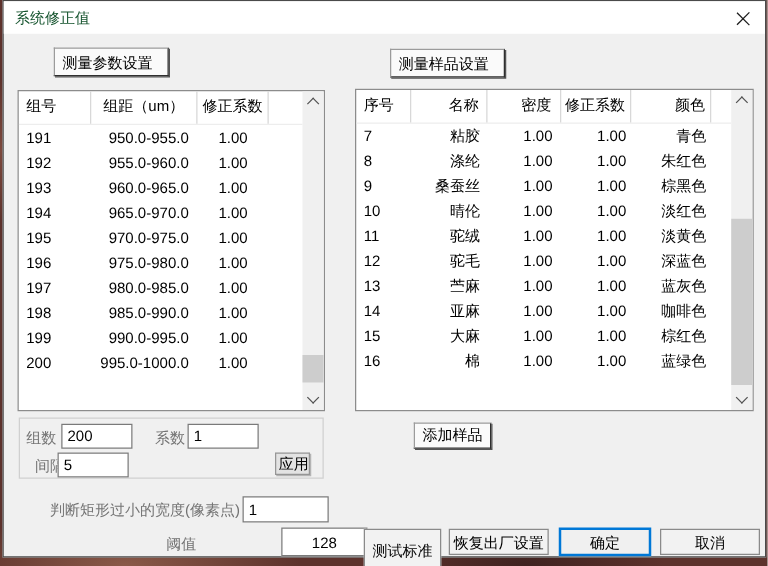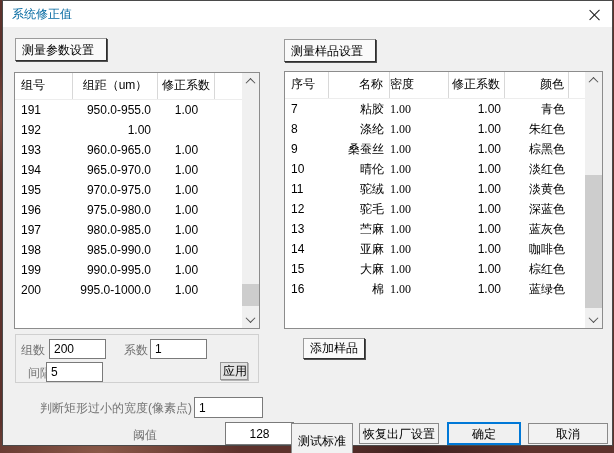--- a/index.html
+++ b/index.html
@@ -10,32 +10,32 @@
       radial-gradient(ellipse 120px 80px at 1px 120px, #7d4a3e 0%, rgba(0,0,0,0) 70%),
       radial-gradient(ellipse 200px 60px at 100px 452px, #8a5948 0%, rgba(0,0,0,0) 70%),
       radial-gradient(ellipse 160px 50px at 420px 452px, #3f2220 0%, rgba(0,0,0,0) 70%),
       #5d322c;
   }
   .dialog{
     position:absolute;left:2px;top:0;width:611px;height:446px;
     background:#f0f0f0;border:1px solid #4a4a4a;box-sizing:border-box;
   }
   .titlebar{position:absolute;left:0;top:0;width:100%;height:26px;background:#ffffff;}
-  .title{position:absolute;left:9px;top:0;line-height:26px;font-size:12px;color:#0369a1;}
+  .title{position:absolute;left:9px;top:0;line-height:26px;font-size:12px;color:#14532d;}
   .closebtn{position:absolute;right:0;top:0;width:34px;height:26px;cursor:pointer;}
   .xicon{position:absolute;right:12px;top:8px;width:11px;height:11px;}
   .xicon::before,.xicon::after{content:"";position:absolute;left:5px;top:-1px;width:1.4px;height:14px;background:#1a1a1a;}
   .xicon::before{transform:rotate(45deg);}
   .xicon::after{transform:rotate(-45deg);}
 
   .btn{position:absolute;box-sizing:border-box;font-size:12px;color:#000;text-align:center;
        background:#f2f2f2;border:1px solid #8a8a8a;padding:0;line-height:18px;
        font-family:"Liberation Sans","DejaVu Sans",sans-serif;}
   .btn3d{background:#fafafa;border:1px solid #9b9b9b;border-right-color:#2f2f2f;border-bottom-color:#2f2f2f;
-         box-shadow:1px 1px 0 rgba(30,30,30,.75);text-align:left;padding-left:6px;}
+         box-shadow:1px 1px 0 rgba(30,30,30,.75);text-align:left;padding-left:6px;margin-left:28px;}
   .btn-ok{border:2px solid #0078d7;background:#f0f0f0;}
   .btn-apply{background:#e3e3e3;border:1px solid #969696;box-shadow:1px 1px 0 rgba(90,90,90,.4);}
 
   
   .lv{position:absolute;background:#fff;border:1px solid #8c8c8c;box-sizing:border-box;overflow:hidden;}
   .lv-content{position:absolute;left:0;top:0;right:17px;bottom:0;}
   .lv-row{display:grid;font-size:12px;color:#000;}
   .lv-head{height:26px;line-height:25px;border-bottom:1px solid #ededed;}
   .lv-data{height:20px;line-height:20px;}
   .lv-head > div{border-right:1px solid #d8d8d8;box-sizing:border-box;}
@@ -44,21 +44,21 @@
 
   .lv-left .lv-row{grid-template-columns:58px 85px 57px 1fr;}
   .lv-left .lv-row > :nth-child(1){text-align:left;padding-left:6px;}
   .lv-left .lv-row > :nth-child(2){text-align:right;padding-right:7px;}
   .lv-left .lv-head > :nth-child(2){text-align:center;padding-right:0;}
   .lv-left .lv-row > :nth-child(3){text-align:center;}
 
   .lv-right .lv-row{grid-template-columns:44px 61px 59px 56px 64px 1fr;}
   .lv-right .lv-row > :nth-child(1){text-align:left;padding-left:6px;}
   .lv-right .lv-row > :nth-child(2){text-align:right;padding-right:6px;}
-  .lv-right .lv-row > :nth-child(3){padding-right:7px;font-family:Liberation Serif, serif;}
+  .lv-right .lv-row > :nth-child(3){text-align:right;padding-right:7px;}
   .lv-right .lv-row > :nth-child(4){text-align:right;padding-right:4px;}
   .lv-right .lv-row > :nth-child(5){text-align:right;padding-right:4px;}
 
   
   .sb{position:absolute;top:0;right:0;width:17px;bottom:0;background:#f0f0f0;}
   .sb-btn{position:absolute;left:0;width:17px;height:17px;display:flex;align-items:center;justify-content:center;}
   .sb-btn.up{top:0;}
   .sb-btn.down{bottom:0;}
   .ch{width:6px;height:6px;border-left:1.6px solid #505050;border-top:1.6px solid #505050;display:block;}
   .ch.up{transform:rotate(45deg) translate(1px,1px);}
@@ -96,20 +96,21 @@
           <div class="lv-cell fill"></div>
         </div>
         <div class="lv-row lv-data">
           <div class="lv-cell">191</div>
           <div class="lv-cell">950.0-955.0</div>
           <div class="lv-cell">1.00</div>
           <div class="lv-cell fill"></div>
         </div>
         <div class="lv-row lv-data">
           <div class="lv-cell">192</div>
+          <div class="lv-cell">955.0-960.0</div>
           <div class="lv-cell">1.00</div>
           <div class="lv-cell fill"></div>
         </div>
         <div class="lv-row lv-data">
           <div class="lv-cell">193</div>
           <div class="lv-cell">960.0-965.0</div>
           <div class="lv-cell">1.00</div>
           <div class="lv-cell fill"></div>
         </div>
         <div class="lv-row lv-data">

